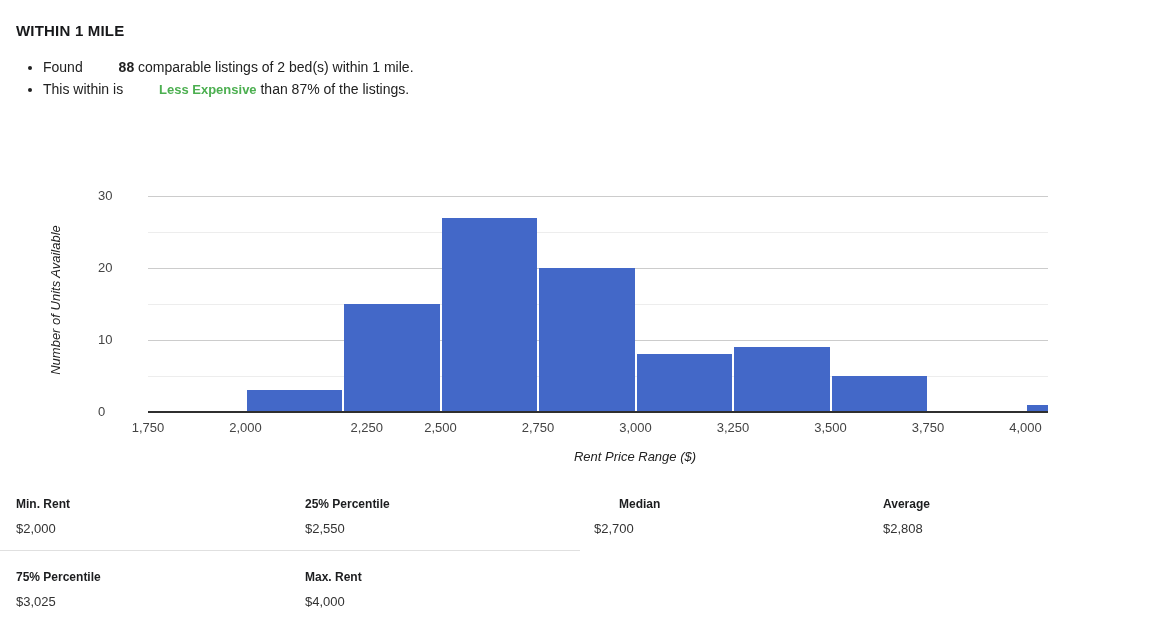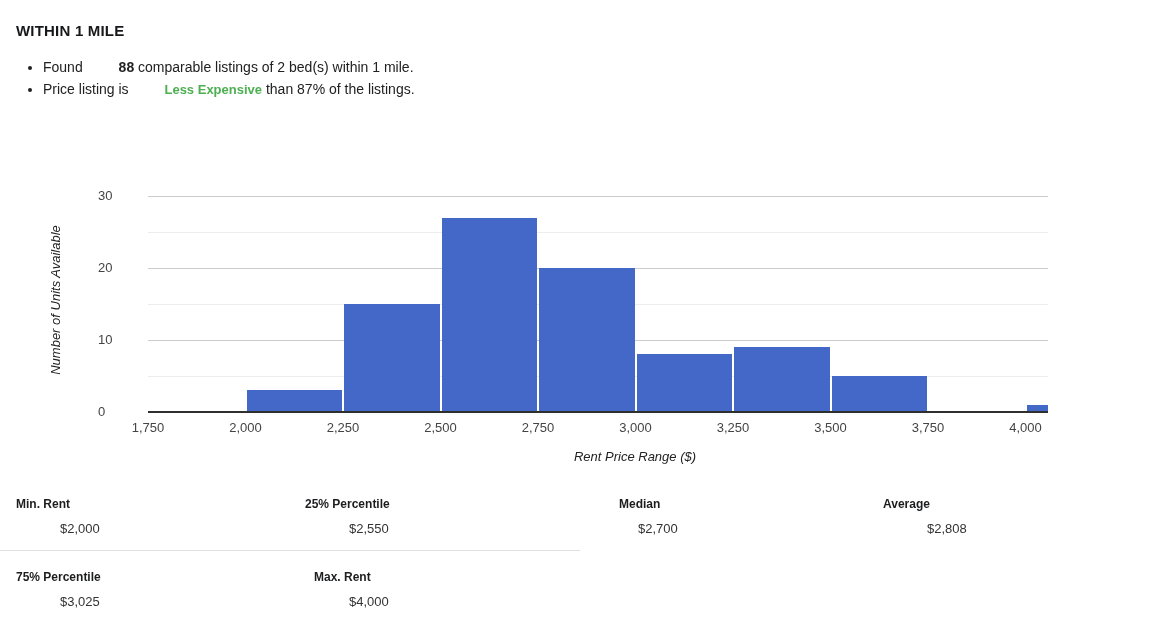--- a/index.html
+++ b/index.html
@@ -26,36 +26,36 @@
   #plot{position:absolute;left:148px;top:196px;width:992px;height:216px;}
   .gridline{position:absolute;left:0;width:992px;height:1px;}
   .gridline.major{background:#cccccc;}
   .gridline.minor{background:#ededed;}
   .baseline{position:absolute;left:0;bottom:-1px;width:975px;height:2px;background:#2f2f2f;}
   .bar{position:absolute;}
   .ytick{position:absolute;width:40px;left:98px;text-align:left;font-size:13px;color:#444;height:18px;line-height:18px;}
   .xtick{position:absolute;width:80px;text-align:center;top:420px;font-size:13px;color:#444;height:16px;line-height:16px;}
   .stats{position:absolute;left:0;top:490px;width:1172px;height:140px;font-size:13px;}
   .stat-label{position:absolute;font-size:12px;font-weight:700;color:#1c1d1f;white-space:nowrap;}
-  .stat-value{position:absolute;font-size:13px;color:#333;white-space:nowrap;margin-left:44px;}
+  .stat-value{position:absolute;font-size:13px;color:#333;white-space:nowrap;}
   .stats-divider{position:absolute;left:0;top:60px;width:580px;height:1px;background:#e0e0e0;}
   .rail-line{position:absolute;left:1161px;top:0;width:1px;height:468px;background:#e0e0e0;}
   .rail-top{position:absolute;left:1156px;top:0;width:13px;height:129px;background:#ececec;}
   .rail-bottom{position:absolute;left:1155px;top:468px;width:13px;height:162px;background:#efefef;}
 </style>
 </head>
 <body>
 
 <div class="page">
 
   <div class="section-title">WITHIN 1 MILE</div>
 
   <ul class="bullets">
     <li><span>Found </span><b>88</b><span> comparable listings of 2 bed(s) within 1 mile.</span></li>
-    <li><span>Price listing is </span><b class="hl-green" id="hl-green" style="color: rgb(76, 175, 80);">Less Expensive</b><span> than 87% of the listings.</span></li>
+    <li><span>This within is </span><b class="hl-green" id="hl-green" style="color: rgb(76, 175, 80);">Less Expensive</b><span> than 87% of the listings.</span></li>
   </ul>
 
   <div class="y-axis-title">Number of Units Available</div>
 
   <div id="plot">
       <div class="gridline minor" style="top: 180px;"></div>
       <div class="gridline minor" style="top: 108px;"></div>
       <div class="gridline minor" style="top: 36px;"></div>
       <div class="gridline major" style="top: 144px;"></div>
       <div class="gridline major" style="top: 72px;"></div>
@@ -72,21 +72,21 @@
     </div>
   <div id="yticks">
       <div class="ytick" style="top: 403px;">0</div>
       <div class="ytick" style="top: 331px;">10</div>
       <div class="ytick" style="top: 259px;">20</div>
       <div class="ytick" style="top: 187px;">30</div>
     </div>
   <div id="xticks">
       <div class="xtick" style="left: 108px;">1,750</div>
       <div class="xtick" style="left: 205.5px;">2,000</div>
-      <div class="xtick" style="left: 303px;">2,250</div>
+      <div class="xtick" style="left: 303px; text-align: right;">2,250</div>
       <div class="xtick" style="left: 400.5px;">2,500</div>
       <div class="xtick" style="left: 498px;">2,750</div>
       <div class="xtick" style="left: 595.5px;">3,000</div>
       <div class="xtick" style="left: 693px;">3,250</div>
       <div class="xtick" style="left: 790.5px;">3,500</div>
       <div class="xtick" style="left: 888px;">3,750</div>
       <div class="xtick" style="left: 985.5px;">4,000</div>
       <div class="xtick" style="left: 1083px; margin-top: 28px;">4,250</div>
     </div>
 
@@ -97,21 +97,21 @@
   <div class="stat-label" style="left: 16px; top: 7px;">Min. Rent</div>
       <div class="stat-value" style="left: 16px; top: 31px;">$2,000</div>
       <div class="stat-label" style="left: 305px; top: 7px;">25% Percentile</div>
       <div class="stat-value" style="left: 305px; top: 31px;">$2,550</div>
       <div class="stat-label" style="left: 594px; top: 7px; margin-left: 25px;">Median</div>
       <div class="stat-value" style="left: 594px; top: 31px;">$2,700</div>
       <div class="stat-label" style="left: 883px; top: 7px;">Average</div>
       <div class="stat-value" style="left: 883px; top: 31px;">$2,808</div>
       <div class="stat-label" style="left: 16px; top: 80px;">75% Percentile</div>
       <div class="stat-value" style="left: 16px; top: 104px;">$3,025</div>
-      <div class="stat-label" style="left: 314px; top: 80px;">Max. Rent</div>
+      <div class="stat-label" style="left: 305px; top: 80px;">Max. Rent</div>
       <div class="stat-value" style="left: 305px; top: 104px;">$4,000</div>
     </div>
 
   <div class="rail-line"></div>
   <div class="rail-top"></div>
   <div class="rail-bottom"></div>
 
 </div>
 
 </body></html>

